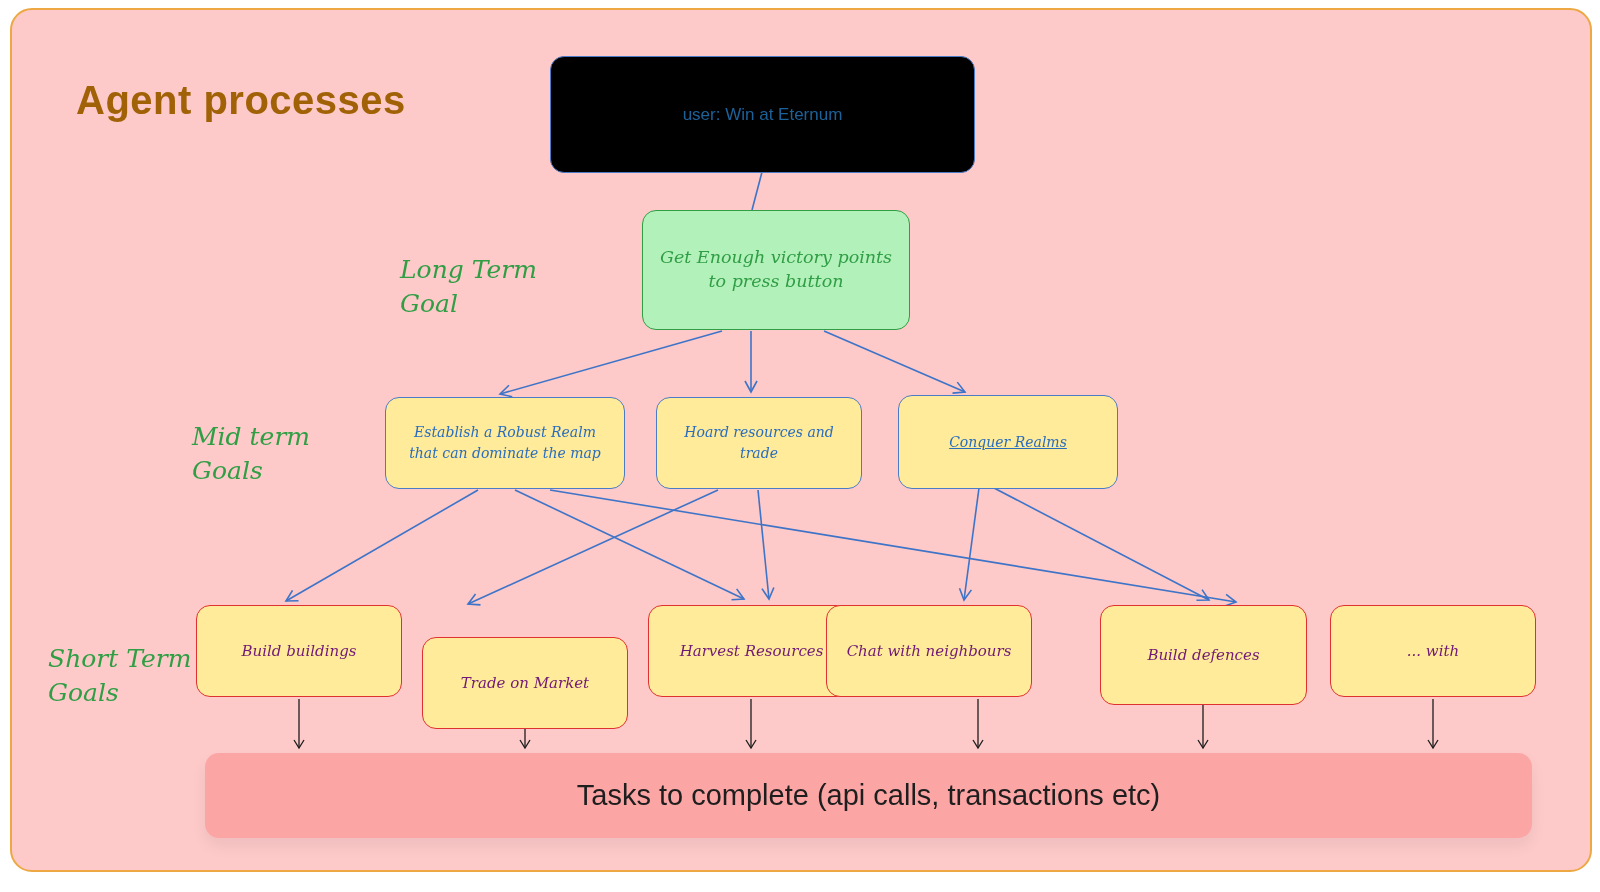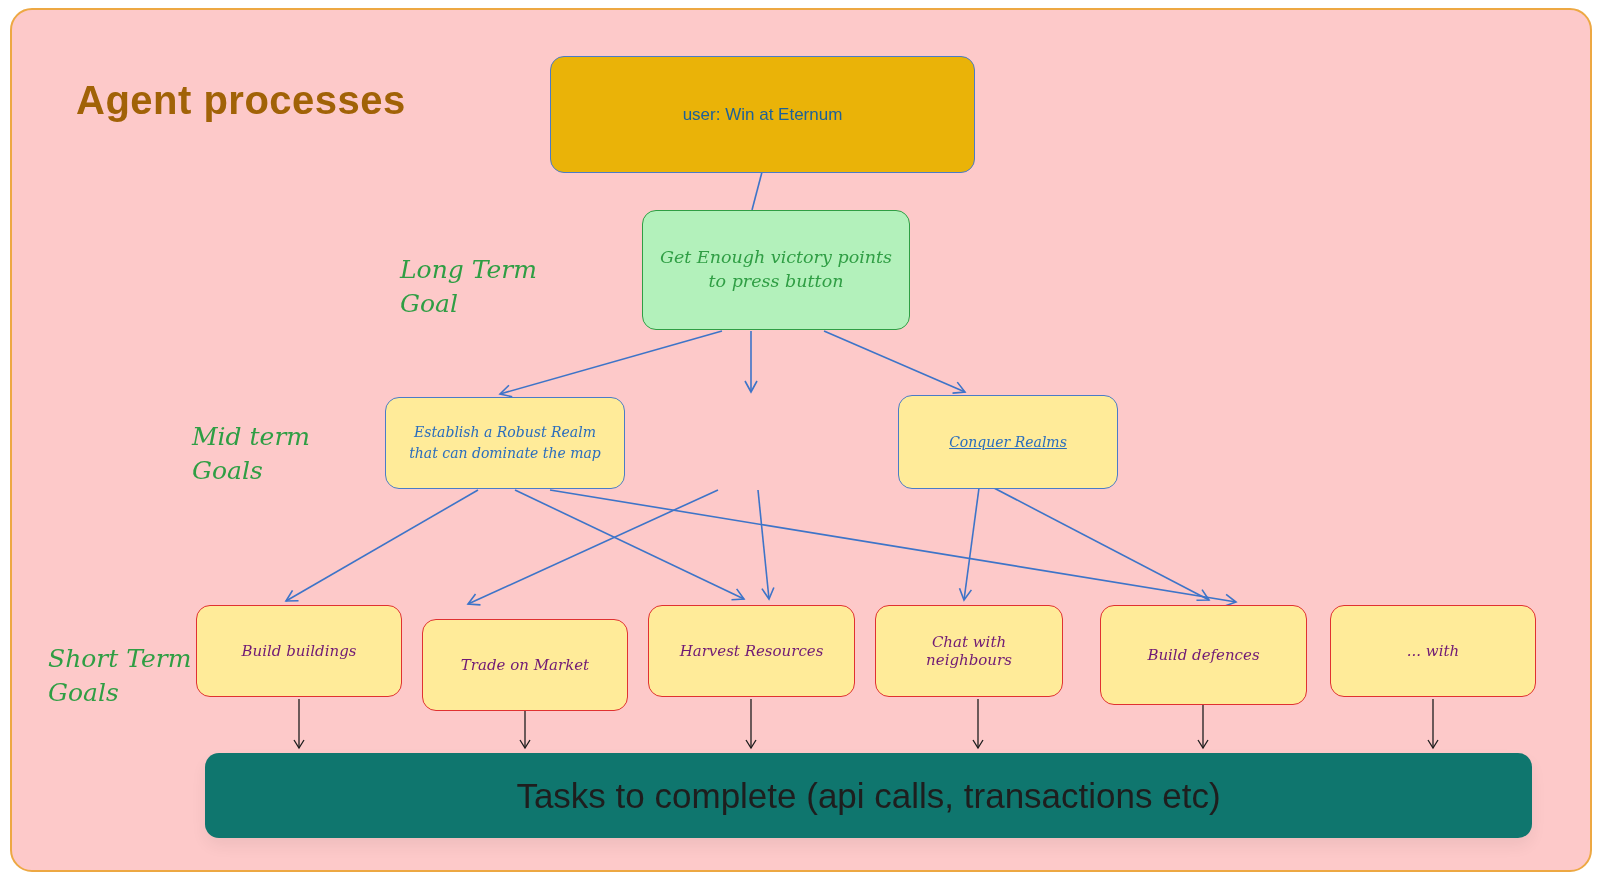--- a/index.html
+++ b/index.html
@@ -7,30 +7,30 @@
        font-family:"Liberation Sans",sans-serif;}
   .page{position:absolute;inset:0;}
   .frame{position:absolute;left:10px;top:8px;width:1578px;height:860px;
          background:#fdc9c9;border:2px solid #eda843;border-radius:22px;}
   .layer{position:absolute;left:0;top:0;width:1600px;height:892px;pointer-events:none;}
   .node{position:absolute;display:flex;align-items:center;justify-content:center;
         text-align:center;border-radius:14px;box-sizing:border-box;padding:8px 14px;}
   .hand{font-family:"DejaVu Serif",serif;font-style:italic;}
   .title{position:absolute;left:66px;top:68px;margin:10px;
          font-size:40px;font-weight:700;color:#a16207;letter-spacing:0.5px;}
-  .node-blue{background:#eab308;border:1.5px solid #4a7bc8;color:#1d6199;font-size:17px;}
+  .node-blue{background:#000000;border:1.5px solid #4a7bc8;color:#1d6199;font-size:17px;}
   .node-green{background:#b3f1bb;border:1.5px solid #2f9e44;color:#2f9e44;
               font-size:17.5px;line-height:1.35;}
   .node-mid{background:#ffeb99;border:1.5px solid #4a7bc8;color:#2a6dbd;
             font-size:14px;line-height:1.5;}
   .node-short{background:#ffeb99;border:1.5px solid #e03131;color:#701a75;font-size:15px;}
   .section-label{position:absolute;color:#2f9e44;font-size:25px;line-height:1.35;}
   .tasks-bar{position:absolute;left:205px;top:753px;width:1327px;height:85px;
-             background:#0f766e;border-radius:14px;display:flex;align-items:center;
-             justify-content:center;color:#1e1e1e;font-size:35px;
+             background:#fca5a5;border-radius:14px;display:flex;align-items:center;
+             justify-content:center;color:#1e1e1e;font-size:29px;
              box-shadow:0 8px 16px rgba(0,0,0,0.06);}
 </style>
 </head>
 <body>
 
 <div class="page">
   <div class="frame"></div>
 
   <h1 class="title">Agent processes</h1>
 
@@ -72,35 +72,38 @@
 
   <div class="section-label hand" style="left:400px;top:253px;width:175px;text-align:left;">Long Term Goal</div>
   <div class="node node-green hand" style="left:642px;top:210px;width:268px;height:120px;">
     <span>Get Enough victory points to press button</span>
   </div>
 
   <div class="section-label hand" style="left:192px;top:420px;width:170px;">Mid term Goals</div>
   <div class="node node-mid hand" style="left:385px;top:397px;width:240px;height:92px;">
     <span>Establish a Robust Realm that can dominate the map</span>
   </div>
+  <div class="node node-mid hand" style="left:656px;top:397px;width:206px;height:92px;">
+    <span>Hoard resources and trade</span>
+  </div>
   <div class="node node-mid hand" style="left:898px;top:395px;width:220px;height:94px;text-decoration:underline;">
     <span>Conquer Realms</span>
   </div>
 
   <div class="section-label hand" style="left:48px;top:642px;width:150px;">Short Term Goals</div>
   <div class="node node-short hand" style="left:196px;top:605px;width:206px;height:92px;">
     <span>Build buildings</span>
   </div>
-  <div class="node node-short hand" style="left:422px;top:619px;width:206px;height:92px;">
+  <div class="node node-short hand" style="left:422px;top:637px;width:206px;height:92px;">
     <span>Trade on Market</span>
   </div>
   <div class="node node-short hand" style="left:648px;top:605px;width:207px;height:92px;">
     <span>Harvest Resources</span>
   </div>
-  <div class="node node-short hand" style="left:875px;top:605px;width:188px;height:92px;justify-content:center;">
+  <div class="node node-short hand" style="left:826px;top:605px;width:206px;height:92px;justify-content:center;">
     <span>Chat with neighbours</span>
   </div>
   <div class="node node-short hand" style="left:1100px;top:605px;width:207px;height:100px;text-align:center;">
     <span>Build defences</span>
   </div>
   <div class="node node-short hand" style="left:1330px;top:605px;width:206px;height:92px;">
     <span>... with</span>
   </div>
 
   <div class="tasks-bar">

